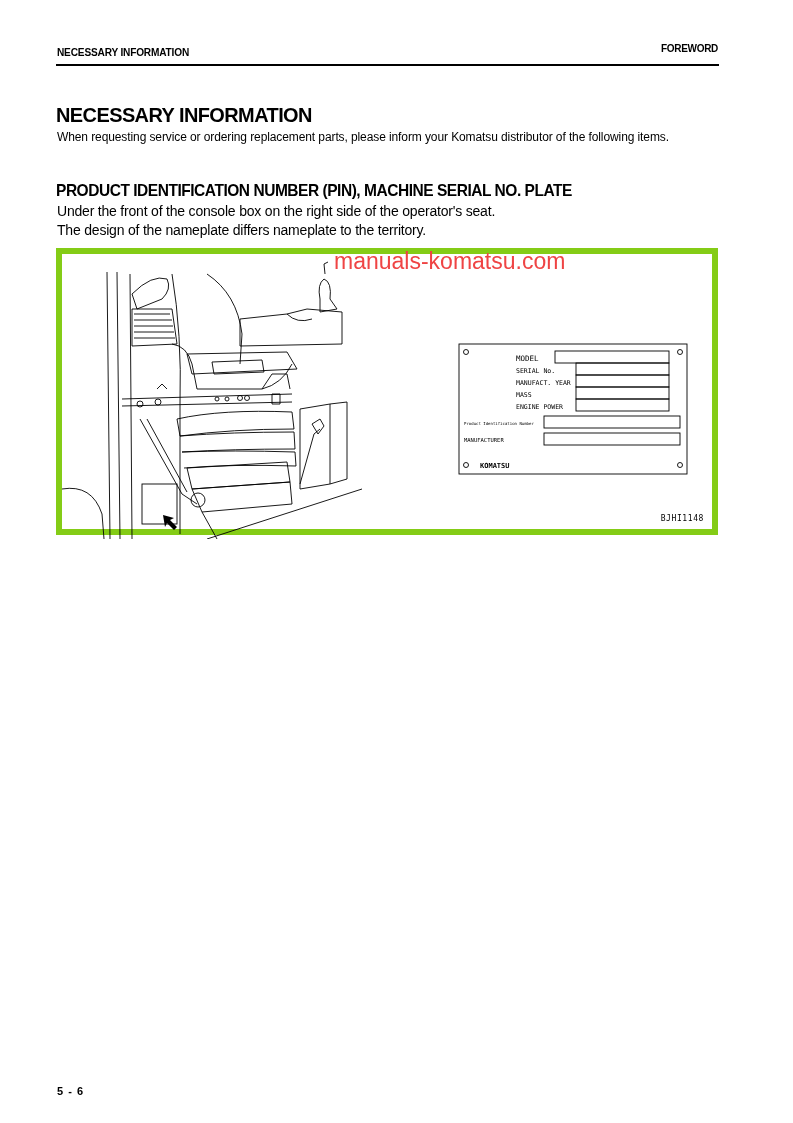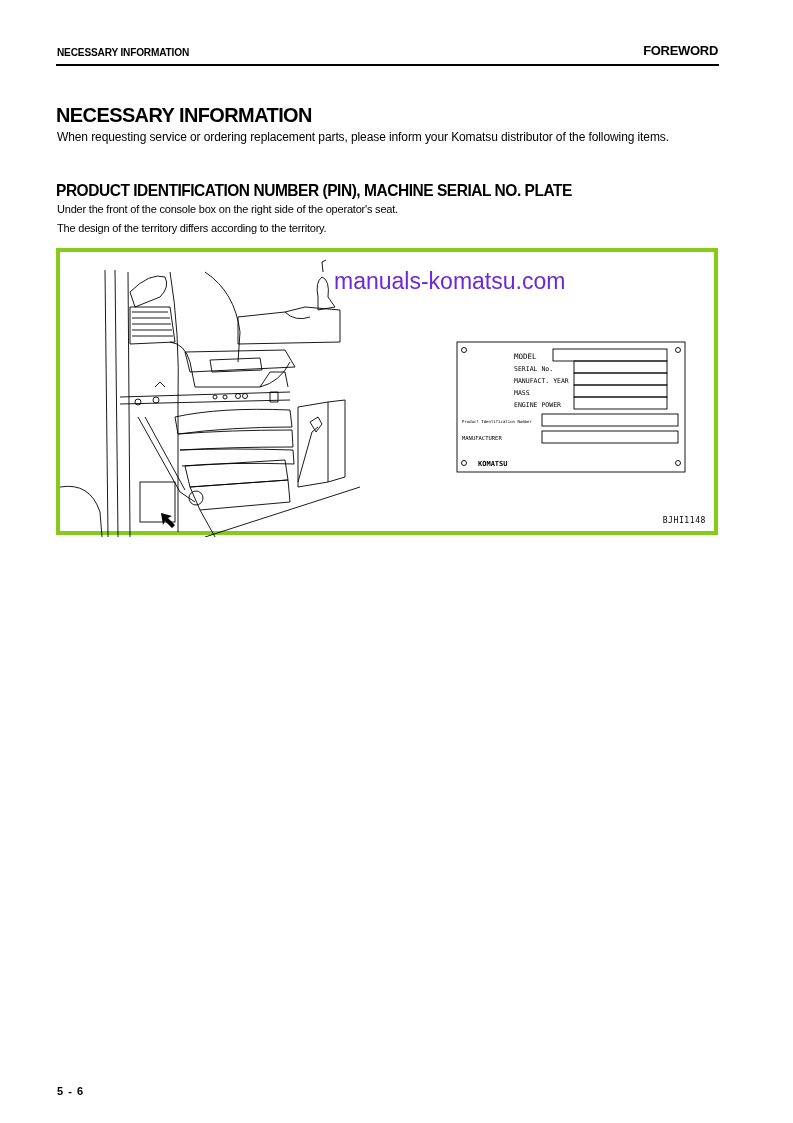--- a/index.html
+++ b/index.html
@@ -1,42 +1,42 @@
 <!DOCTYPE html>
 <html><head>
 <meta charset="utf-8">
 <style>
   html, body { margin: 0; padding: 0; background: #ffffff; }
   body { width: 793px; height: 1123px; position: relative; font-family: "Liberation Sans", sans-serif; color: #000; overflow: hidden; }
   .hdr-left { position: absolute; left: 57px; top: 46px; font-size: 11px; font-weight: bold; letter-spacing: -0.2px; transform: scaleX(0.92); transform-origin: left; }
-  .hdr-right { position: absolute; right: 75px; top: 43px; font-size: 13px; font-weight: bold; letter-spacing: -0.3px; }
+  .hdr-right { position: absolute; right: 75px; top: 43px; font-size: 10px; font-weight: bold; letter-spacing: -0.3px; }
   .hdr-rule { position: absolute; left: 56px; top: 64px; width: 663px; height: 2px; background: #000; }
   .h1 { position: absolute; left: 56px; top: 103px; font-size: 21px; font-weight: bold; letter-spacing: -0.6px; transform: scaleX(0.95); transform-origin: left; }
   .p1 { position: absolute; left: 57px; top: 128px; width: 662px; font-size: 12px; line-height: 19px; text-align: justify; letter-spacing: -0.1px; }
   .h2 { position: absolute; left: 56px; top: 181px; font-size: 16.5px; font-weight: bold; letter-spacing: -0.5px; transform: scaleX(0.94); transform-origin: left; white-space: nowrap; }
-  .p2 { position: absolute; left: 57px; font-size: 11px; letter-spacing: -0.2px; }
-  .figure { position: absolute; left: 56px; top: 248px; width: 662px; height: 287px; border: 4px solid #84cc16; box-sizing: border-box; }
-  .watermark { position: absolute; left: 334px; top: 268px; font-size: 23px; font-weight: normal; color: #6d28d9; }
+  .p2 { position: absolute; left: 57px; font-size: 14px; letter-spacing: -0.2px; }
+  .figure { position: absolute; left: 56px; top: 248px; width: 662px; height: 287px; border: 6px solid #84cc16; box-sizing: border-box; }
+  .watermark { position: absolute; left: 334px; top: 248px; font-size: 23px; font-weight: normal; color: #ef4444; }
   .fig-code { position: absolute; right: 8px; bottom: 6px; font-size: 8px; letter-spacing: 0.6px; font-family: "DejaVu Sans Mono", monospace; }
   .page-no { position: absolute; left: 57px; top: 1085px; font-size: 11px; font-weight: bold; letter-spacing: 1px; }
   svg text { font-family: "DejaVu Sans Mono", monospace; }
 </style>
 </head>
 <body>
 
 <div class="hdr-left">NECESSARY INFORMATION</div>
 <div class="hdr-right">FOREWORD</div>
 <div class="hdr-rule"></div>
 
 <div class="h1">NECESSARY INFORMATION</div>
 <div class="p1">When requesting service or ordering replacement parts, please inform your Komatsu distributor of the following items.</div>
 
 <div class="h2">PRODUCT IDENTIFICATION NUMBER (PIN), MACHINE SERIAL NO. PLATE</div>
 <div class="p2" style="top:203px;">Under the front of the console box on the right side of the operator's seat.</div>
-<div class="p2" style="top:222px;">The design of the territory differs according to the territory.</div>
+<div class="p2" style="top:222px;">The design of the nameplate differs nameplate to the territory.</div>
 
 <div class="figure">
 
   <svg width="300" height="285" viewBox="0 0 300 285" style="position:absolute;left:0;top:0;" fill="none" stroke="#000" stroke-width="0.9">
 
     <path d="M45 18 L48 285 M55 18 L58 285 M68 20 L70 285"></path>
     <path d="M110 20 Q120 80 118 150 L118 280"></path>
 
     <path d="M70 40 Q90 20 105 25 Q110 35 100 45 L75 55 Z"></path>
     <path d="M70 55 L110 55 L115 90 L70 92 Z"></path>

